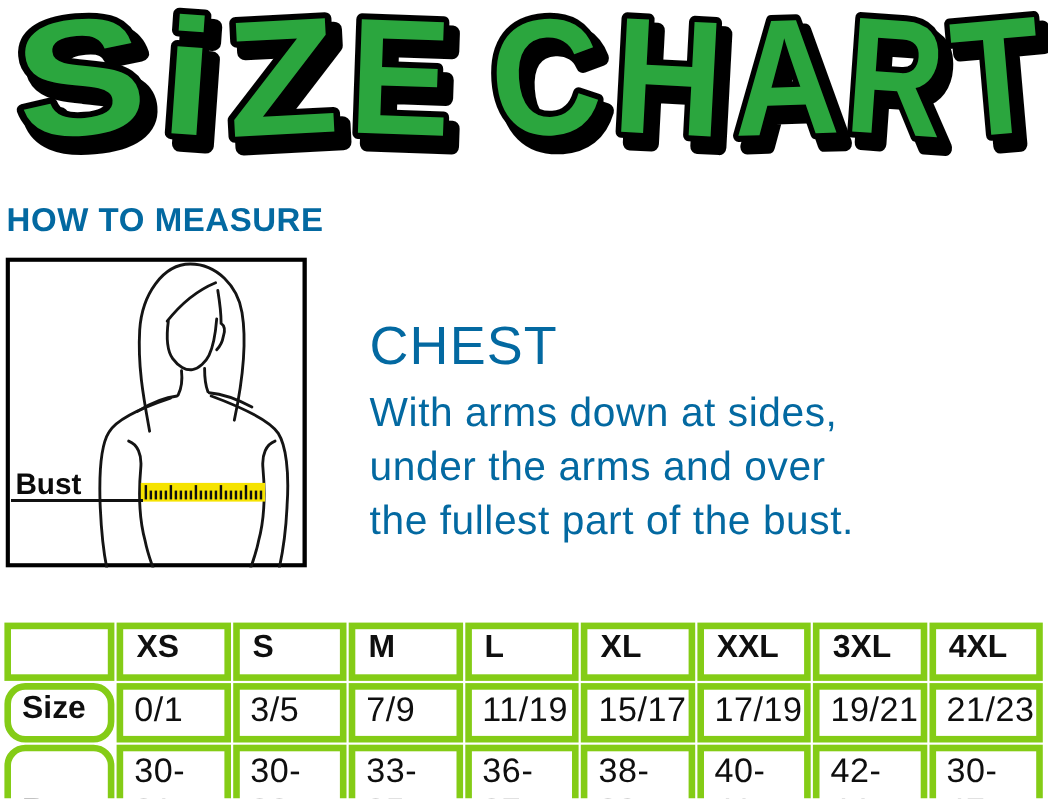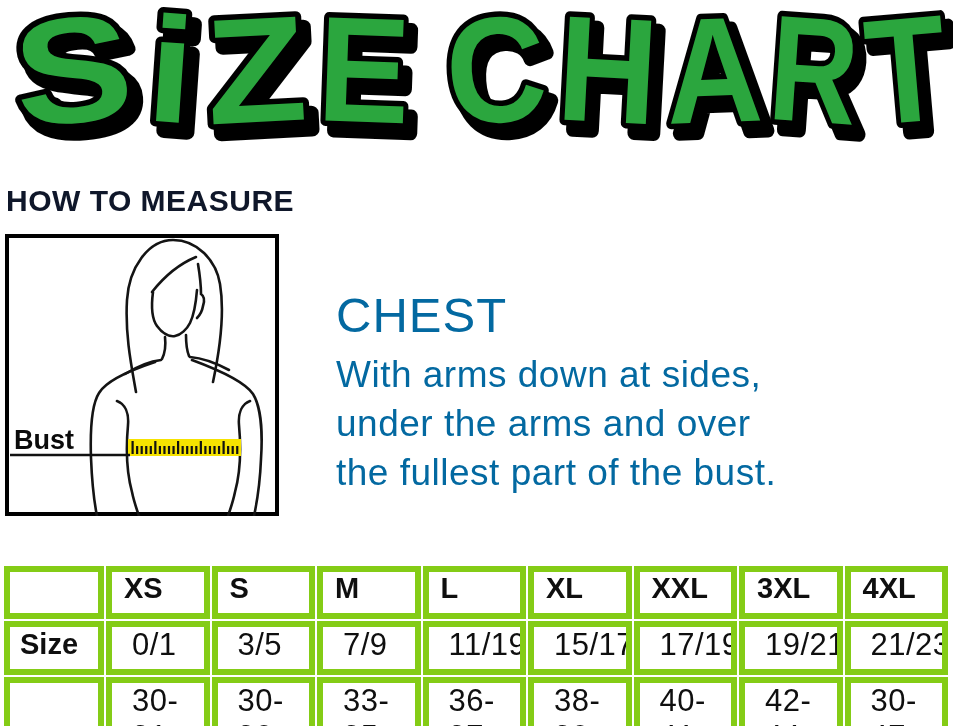--- a/index.html
+++ b/index.html
@@ -3,41 +3,41 @@
 <meta charset="utf-8">
 <style>
   html,body{margin:0;padding:0;background:#ffffff;}
   .page{
     position:relative;width:953px;height:726px;background:#ffffff;overflow:hidden;
     font-family:"Liberation Sans",sans-serif;color:#0f0f0f;
   }
   .title-svg{position:absolute;left:0;top:0;display:block;}
   .howto{
     position:absolute;left:6px;top:184px;
-    font-size:30px;font-weight:bold;letter-spacing:.5px;color:#0f172a;white-space:nowrap;
+    font-size:30px;font-weight:bold;letter-spacing:.5px;color:#0369a1;white-space:nowrap;
   }
   .figure-svg{position:absolute;left:5px;top:234px;display:block;}
   .chest{position:absolute;left:336px;top:288px;color:#0369a1;}
   .chest-h{font-size:49px;line-height:54px;font-weight:400;margin:0 0 8px 0;letter-spacing:1px;}
   .chest-line{font-size:37px;line-height:49px;font-weight:400;letter-spacing:.5px;white-space:nowrap;}
   table.size-table{
     position:absolute;left:2px;top:564px;width:948px;
     border-collapse:separate;border-spacing:2px;table-layout:fixed;
   }
   table.size-table td,table.size-table th{
     border:6px solid #84cc16;background:#fff;text-align:left;vertical-align:bottom;overflow:hidden;
   }
   td.corner{border:none;background:transparent;}
   col.label-col{width:100px;}
   tr.header-row{height:52px;}
   tr.size-row{height:48px;}
   tr.bust-row{height:52px;}
   th.col-h{font-size:29px;font-weight:bold;padding:0 2px 8px 12px;}
-  th.row-h{font-size:29px;font-weight:bold;padding:0 2px 8px 10px;}
-  td.val{font-size:31px;font-weight:400;padding:0 2px 6px 20px;letter-spacing:.5px;}
+  th.row-h{font-size:29px;font-weight:bold;padding:0 2px 8px 10px;border-radius:19px;}
+  td.val{font-size:31px;font-weight:400;padding:0 2px 6px 10px;letter-spacing:.5px;}
 </style>
 </head>
 <body>
 
 <div class="page">
 
   <svg class="title-svg" width="953" height="152" viewBox="0 0 953 152">
     <g id="title-shadow" transform="translate(8,10)" font-family="'Liberation Sans',sans-serif" font-weight="bold" font-size="150" fill="#000000" stroke="#000000" stroke-width="14" stroke-linejoin="round">
         <text x="14" y="122" textLength="118" lengthAdjust="spacingAndGlyphs" transform="rotate(-5 73 70)">S</text>
         <text x="148" y="122" textLength="46" lengthAdjust="spacingAndGlyphs" transform="rotate(4 171 70)">i</text>

